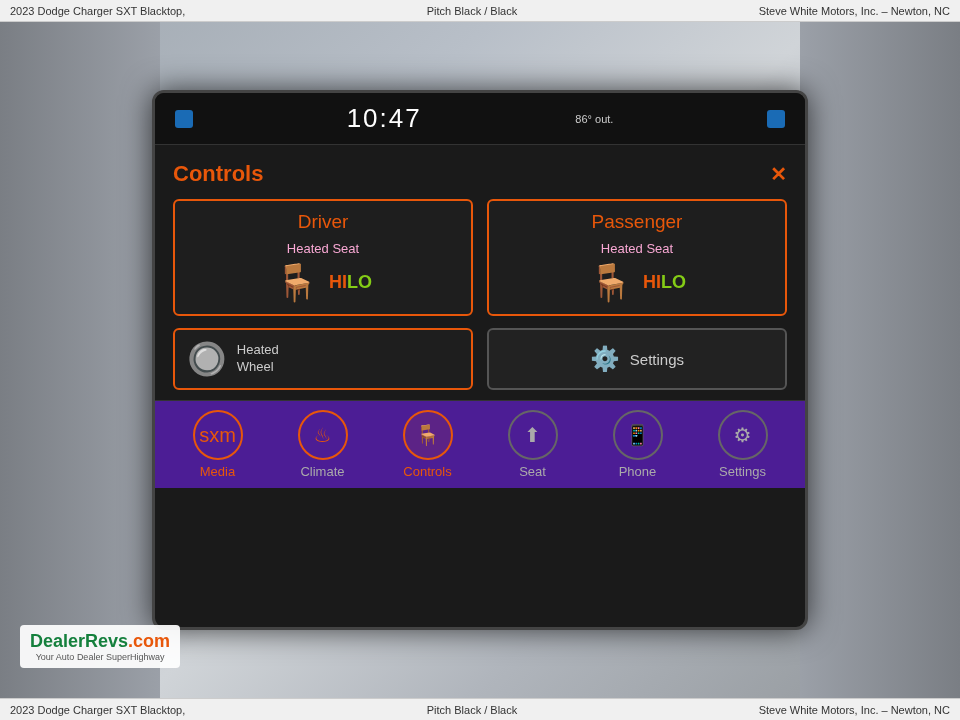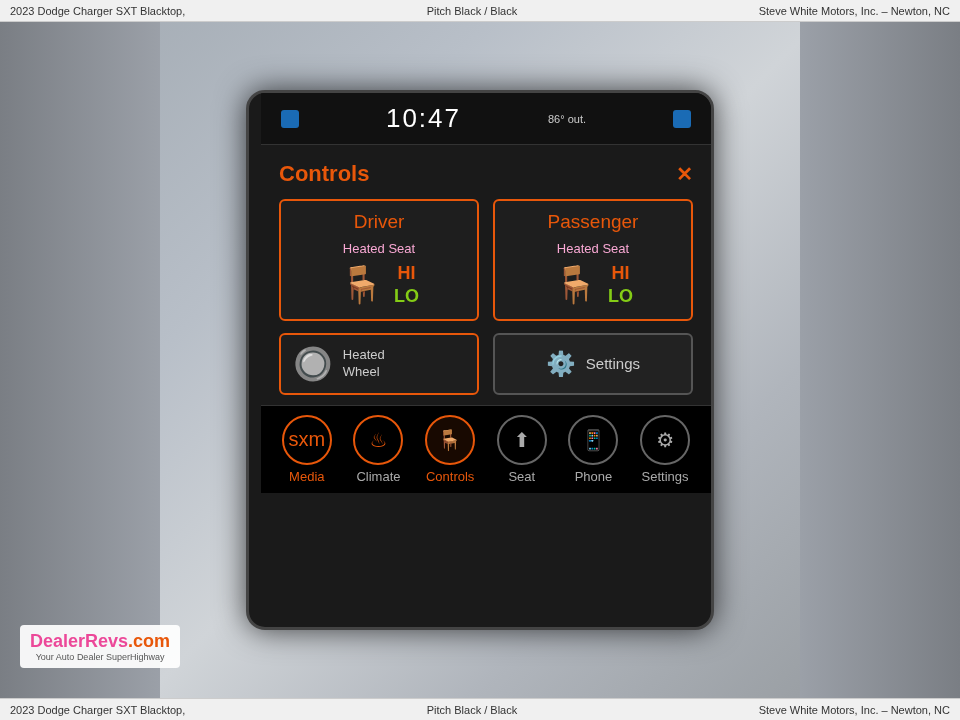--- a/index.html
+++ b/index.html
@@ -69,28 +69,27 @@
       width: 160px;
       background: linear-gradient(270deg, #7a7e84 0%, #9ba0a8 100%);
     }
 
     
     .screen {
       position: absolute;
       top: 50%;
       left: 50%;
       transform: translate(-50%, -50%);
-      width: 468px;
+      width: 656px;
       height: 540px;
       background: #1a1a1a;
-      border-radius: 19px;
+      border-radius: 12px;
       border: 3px solid #444;
       overflow: hidden;
       box-shadow: 0 0 30px rgba(0,0,0,0.7);
-      padding-left: 12px;
     }
 
     
     .screen-header {
       background: #111;
       height: 52px;
       display: flex;
       align-items: center;
       justify-content: space-between;
       padding: 0 20px;
@@ -173,21 +172,21 @@
       gap: 10px;
     }
 
     .seat-icon {
       font-size: 36px;
       color: #e8570a;
     }
 
     .hi-lo {
       display: flex;
-      flex-direction: column;
+      flex-direction: row;
       align-items: center;
     }
     .hi-lo span {
       font-size: 18px;
       font-weight: bold;
       color: #84cc16;
       line-height: 1.3;
     }
     .hi-lo span.active {
       color: #e8570a;
@@ -240,21 +239,21 @@
       color: #ccc;
     }
 
     .settings-label {
       color: #ccc;
       font-size: 15px;
     }
 
     
     .nav-bar {
-      background: #000000;
+      background: #4c1d95;
       height: 88px;
       display: flex;
       align-items: center;
       justify-content: space-around;
       border-top: 1px solid #333;
       padding: 0 10px;
     }
 
     .nav-item {
       display: flex;
@@ -296,21 +295,21 @@
     .watermark-box {
       background: rgba(255,255,255,0.92);
       padding: 6px 10px;
       border-radius: 4px;
     }
     .watermark-site {
       font-size: 18px;
       font-weight: bold;
       color: #1a6bb5;
     }
-    .watermark-site span { color: #ec4899; }
+    .watermark-site span { color: #15803d; }
     .watermark-sub {
       font-size: 9px;
       color: #555;
       text-align: center;
     }
   </style>
 </head>
 <body>
 
 <div class="top-bar">

